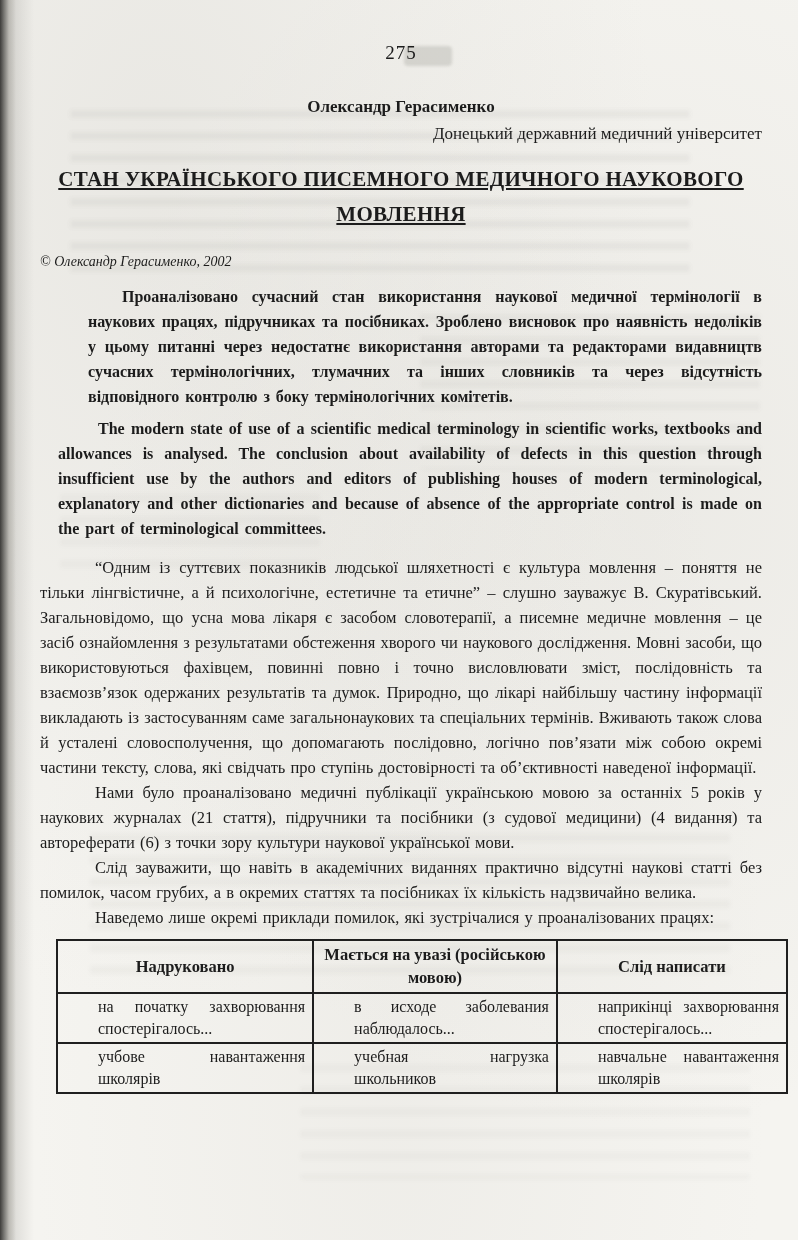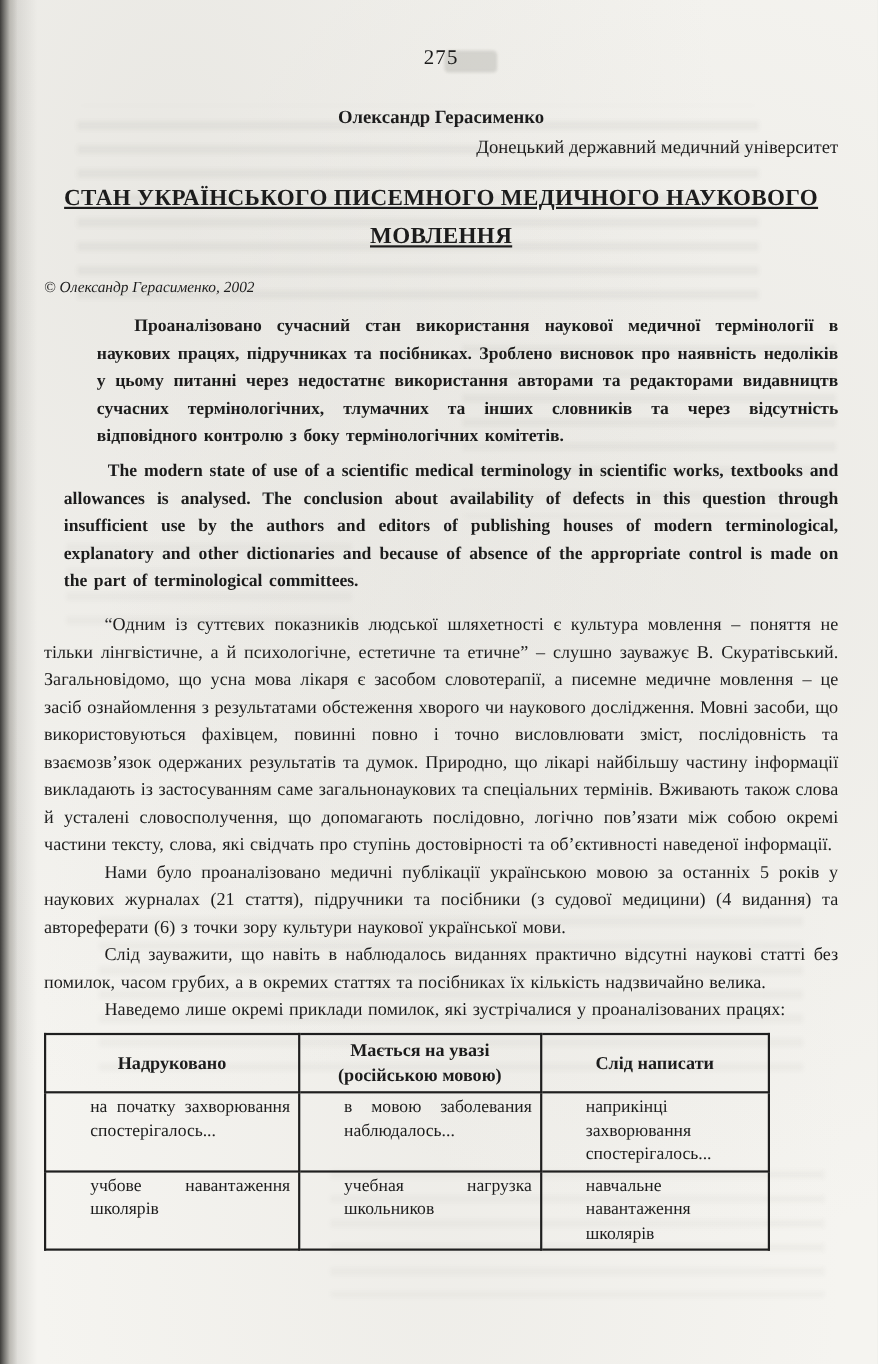--- a/index.html
+++ b/index.html
@@ -95,25 +95,26 @@
     margin:0;
     font-size:16.5px;
     line-height:25px;
     text-align:justify;
     text-indent:55px;
     word-spacing:1px;
   }
   .body-para.first{margin-top:14px;}
   .errors-table{
     margin-top:9px;
-    width:660px;
+    width:732px;
     border-collapse:collapse;
     font-size:16px;
     line-height:21.5px;
     table-layout:fixed;
+    margin-left:16px;
   }
   .errors-table th,.errors-table td{
     border:2px solid #1f1f1f;
     padding:2px 7px 3px 7px;
     vertical-align:middle;
   }
   .errors-table th{
     font-weight:bold;
     text-align:center;
     font-size:16.5px;
@@ -151,35 +152,35 @@
 
     <h1 class="title" style="margin-bottom:0;text-decoration:underline;">СТАН УКРАЇНСЬКОГО ПИСЕМНОГО МЕДИЧНОГО НАУКОВОГО МОВЛЕННЯ</h1>
 
     <div class="copyright">© Олександр Герасименко, 2002</div>
 
     <p class="abstract abstract-uk">Проаналізовано сучасний стан використання наукової медичної термінології в наукових працях, підручниках та посібниках. Зроблено висновок про наявність недоліків у цьому питанні через недостатнє використання авторами та редакторами видавництв сучасних термінологічних, тлумачних та інших словників та через відсутність відповідного контролю з боку термінологічних комітетів.</p>
     <p class="abstract abstract-en">The modern state of use of a scientific medical terminology in scientific works, textbooks and allowances is analysed. The conclusion about availability of defects in this question through insufficient use by the authors and editors of publishing houses of modern terminological, explanatory and other dictionaries and because of absence of the appropriate control is made on the part of terminological committees.</p>
 
     <p class="body-para first">“Одним із суттєвих показників людської шляхетності є культура мовлення – поняття не тільки лінгвістичне, а й психологічне, естетичне та етичне” – слушно зауважує В. Скуратівський. Загальновідомо, що усна мова лікаря є засобом словотерапії, а писемне медичне мовлення – це засіб ознайомлення з результатами обстеження хворого чи наукового дослідження. Мовні засоби, що використовуються фахівцем, повинні повно і точно висловлювати зміст, послідовність та взаємозв’язок одержаних результатів та думок. Природно, що лікарі найбільшу частину інформації викладають із застосуванням саме загальнонаукових та спеціальних термінів. Вживають також слова й усталені словосполучення, що допомагають послідовно, логічно пов’язати між собою окремі частини тексту, слова, які свідчать про ступінь достовірності та об’єктивності наведеної інформації.</p>
     <p class="body-para">Нами було проаналізовано медичні публікації українською мовою за останніх 5 років у наукових журналах (21 стаття), підручники та посібники (з судової медицини) (4 видання) та автореферати (6) з точки зору культури наукової української мови.</p>
-    <p class="body-para">Слід зауважити, що навіть в наблюдалось виданнях практично відсутні наукові статті без помилок, часом грубих, а в окремих статтях та посібниках їх кількість надзвичайно велика.</p>
+    <p class="body-para">Слід зауважити, що навіть в академічних виданнях практично відсутні наукові статті без помилок, часом грубих, а в окремих статтях та посібниках їх кількість надзвичайно велика.</p>
     <p class="body-para">Наведемо лише окремі приклади помилок, які зустрічалися у проаналізованих працях:</p>
 
     <table class="errors-table">
       <thead>
         <tr>
           <th class="col-1">Надруковано</th>
           <th class="col-2">Мається на увазі (російською мовою)</th>
           <th class="col-3">Слід написати</th>
         </tr>
       </thead>
       <tbody>
         <tr>
           <td>на початку захворювання спостерігалось...</td>
-          <td>в мовою заболевания наблюдалось...</td>
+          <td>в исходе заболевания наблюдалось...</td>
           <td>наприкінці захворювання спостерігалось...</td>
         </tr>
         <tr>
           <td>учбове навантаження школярів</td>
           <td>учебная нагрузка школьников</td>
           <td>навчальне навантаження школярів</td>
         </tr>
       </tbody>
     </table>
 

